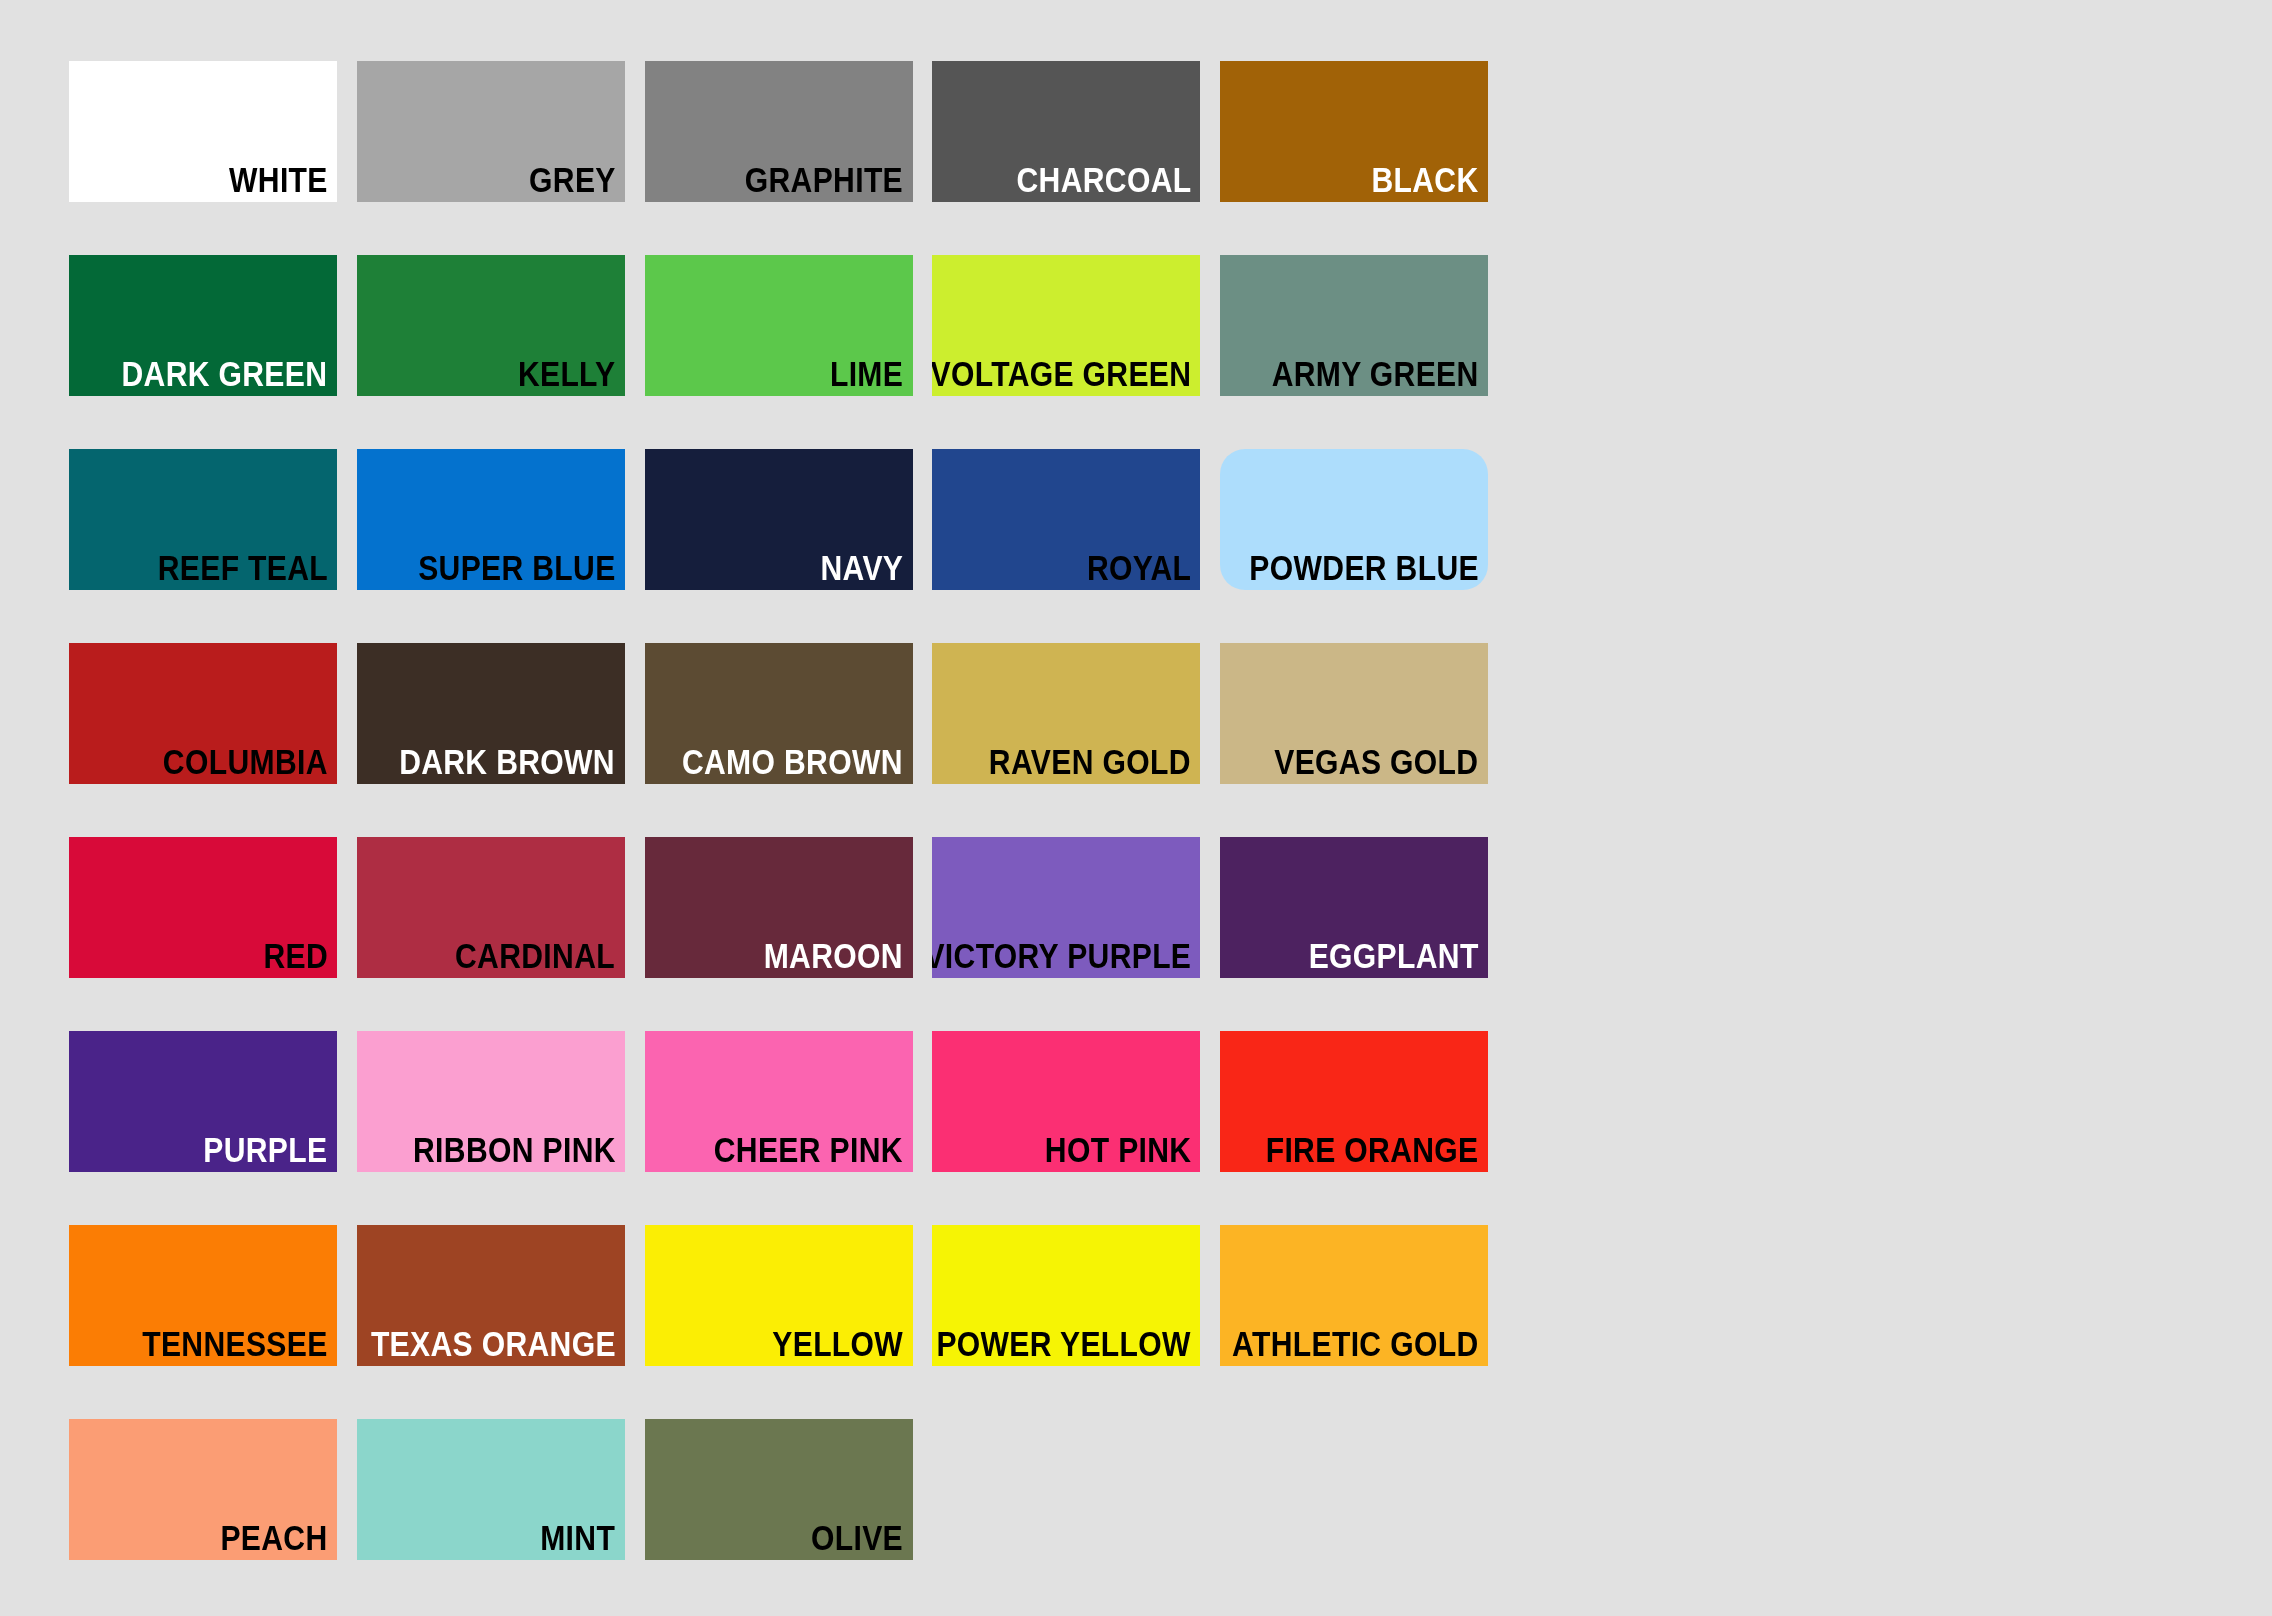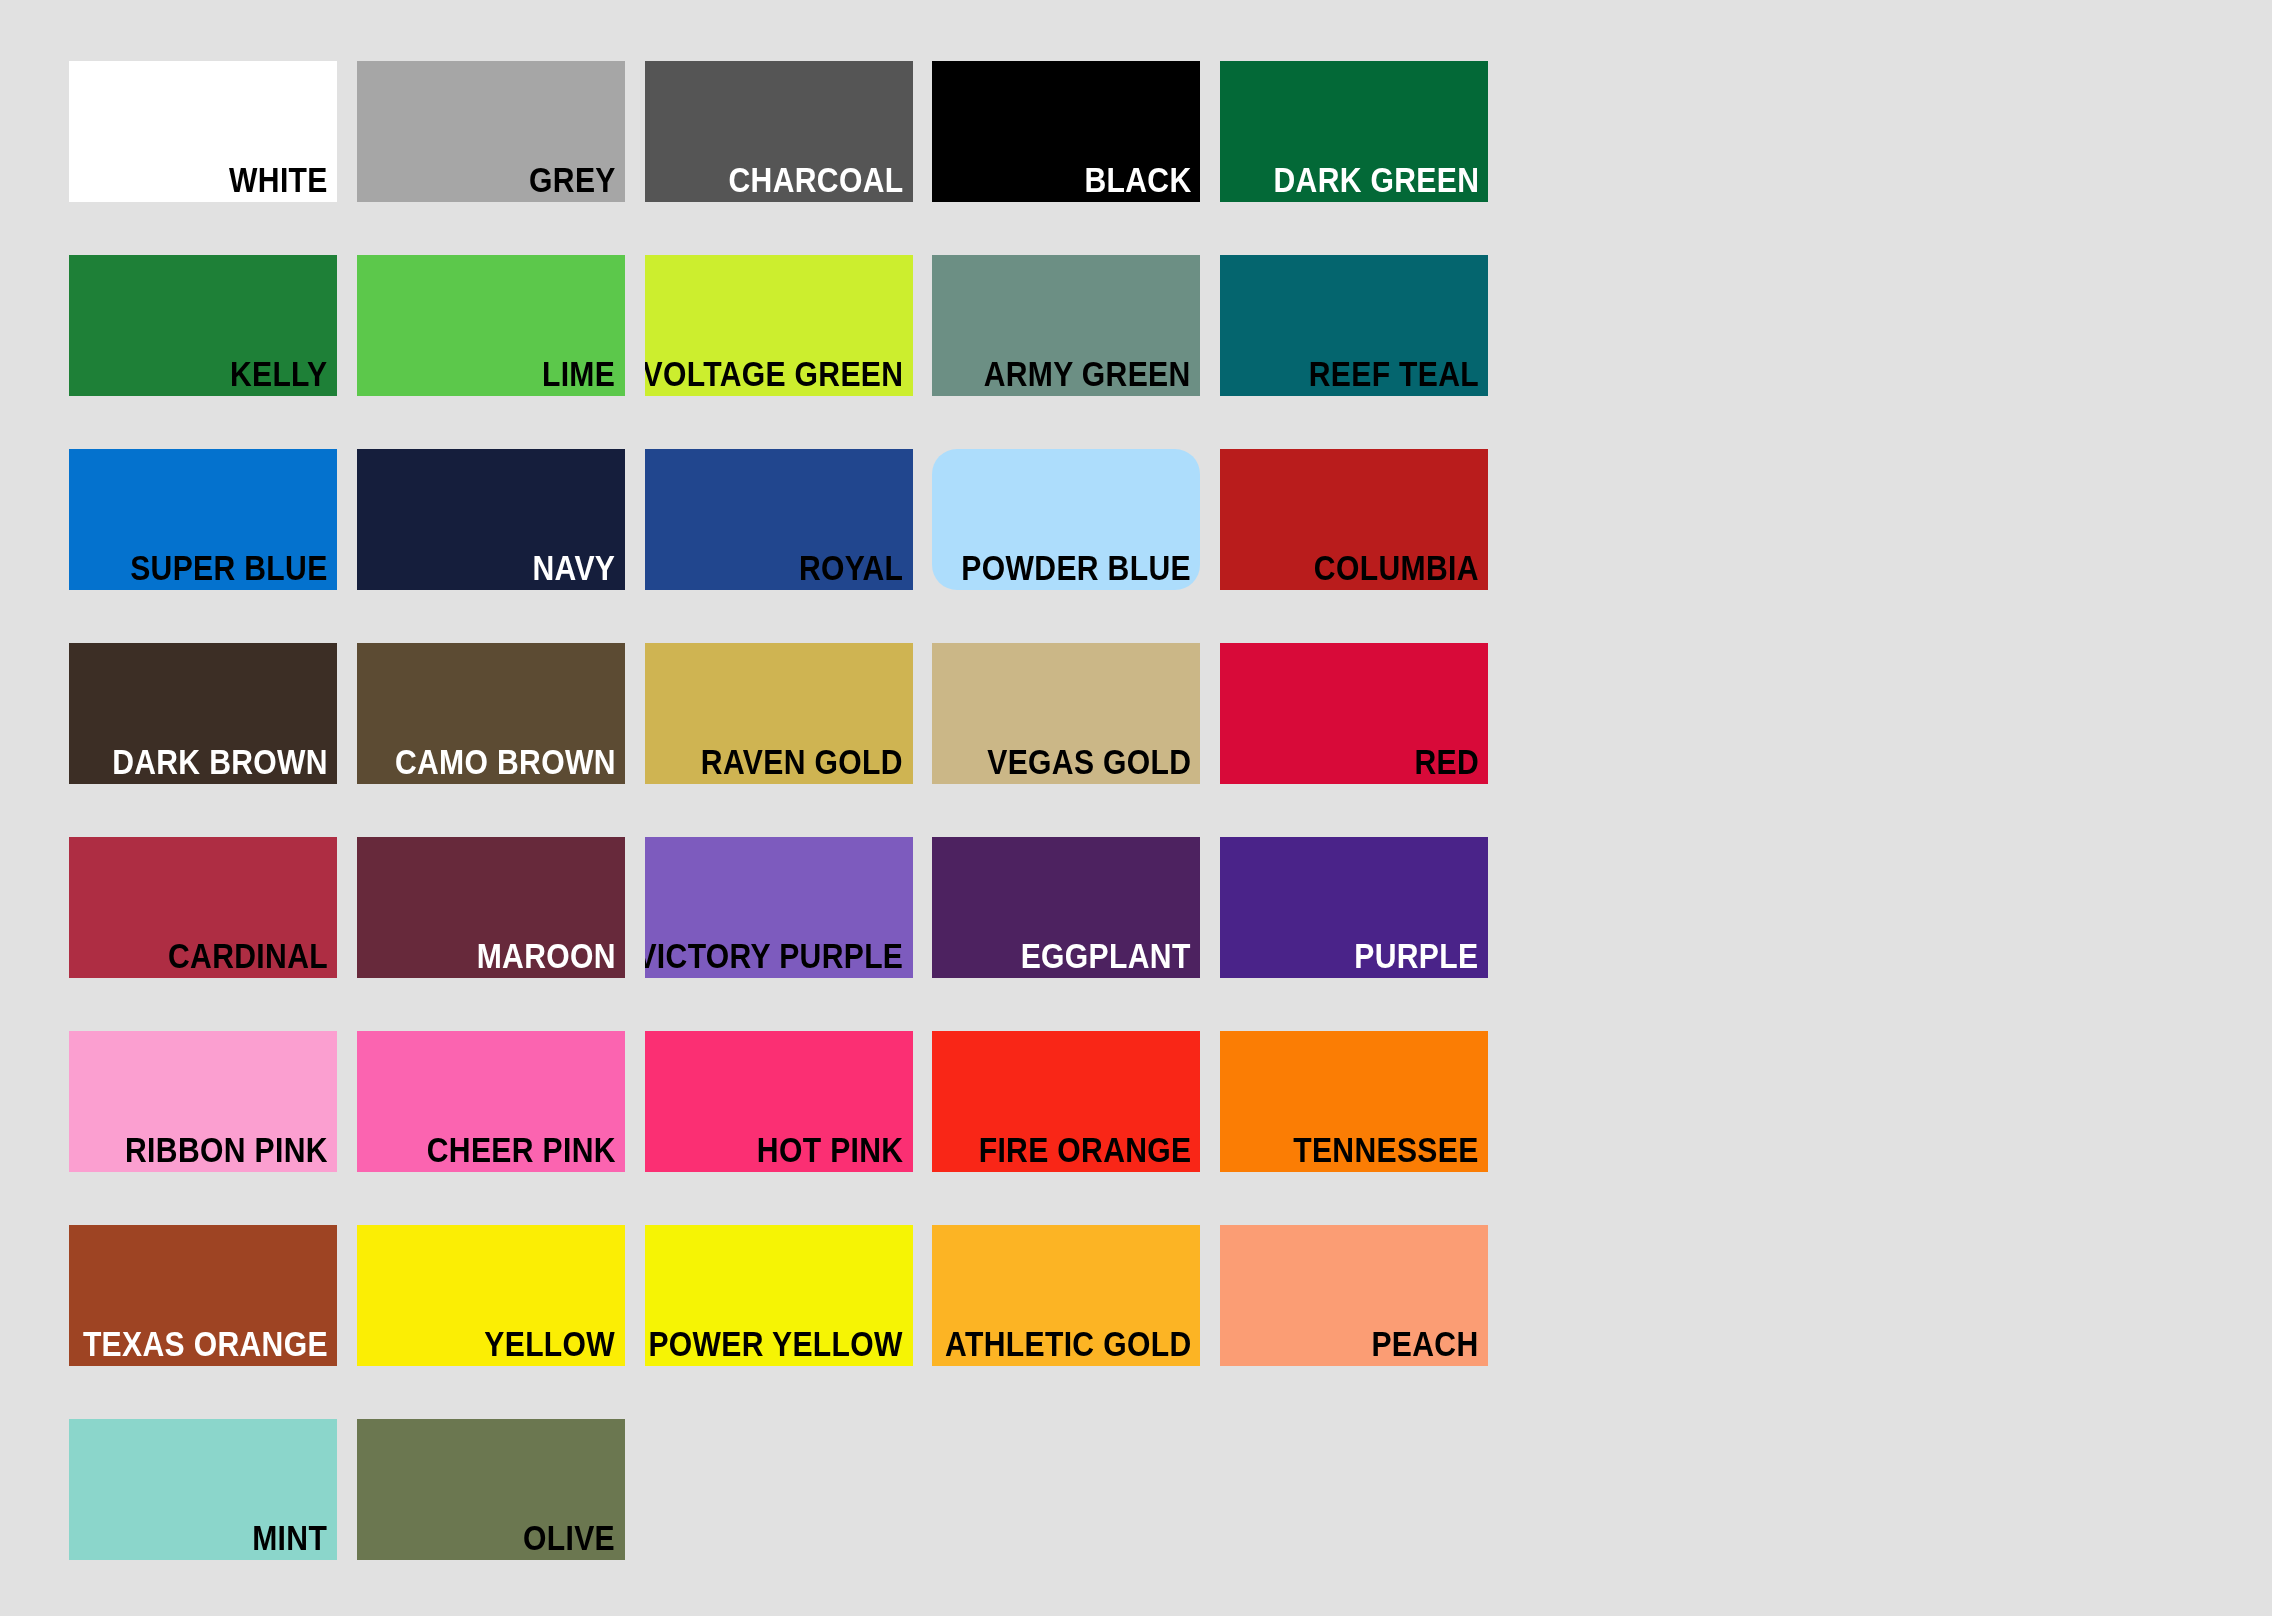--- a/index.html
+++ b/index.html
@@ -49,24 +49,27 @@
 </head>
 <body style="background: rgb(225, 225, 225);">
 
 <div id="swatch-grid">
     <div class="swatch" style="background: rgb(255, 255, 255);">
       <span class="swatch-label dark-text" style="color: rgb(0, 0, 0);">WHITE</span>
     </div>
     <div class="swatch" style="background: rgb(166, 166, 166);">
       <span class="swatch-label dark-text" style="color: rgb(0, 0, 0);">GREY</span>
     </div>
+    <div class="swatch" style="background: rgb(130, 130, 130);">
+      <span class="swatch-label dark-text" style="color: rgb(0, 0, 0);">GRAPHITE</span>
+    </div>
     <div class="swatch" style="background: rgb(85, 85, 85);">
       <span class="swatch-label light-text" style="color: rgb(255, 255, 255);">CHARCOAL</span>
     </div>
-    <div class="swatch" style="background: #000000; padding-left: 48px;">
+    <div class="swatch" style="background: #a16207; padding-left: 48px;">
       <span class="swatch-label light-text" style="color: rgb(255, 255, 255);">BLACK</span>
     </div>
     <div class="swatch" style="background: rgb(3, 105, 55);">
       <span class="swatch-label light-text" style="color: rgb(255, 255, 255);">DARK GREEN</span>
     </div>
     <div class="swatch" style="background: rgb(30, 128, 55);">
       <span class="swatch-label dark-text" style="color: rgb(0, 0, 0);">KELLY</span>
     </div>
     <div class="swatch" style="background: rgb(92, 200, 75);">
       <span class="swatch-label dark-text" style="color: rgb(0, 0, 0);">LIME</span>

